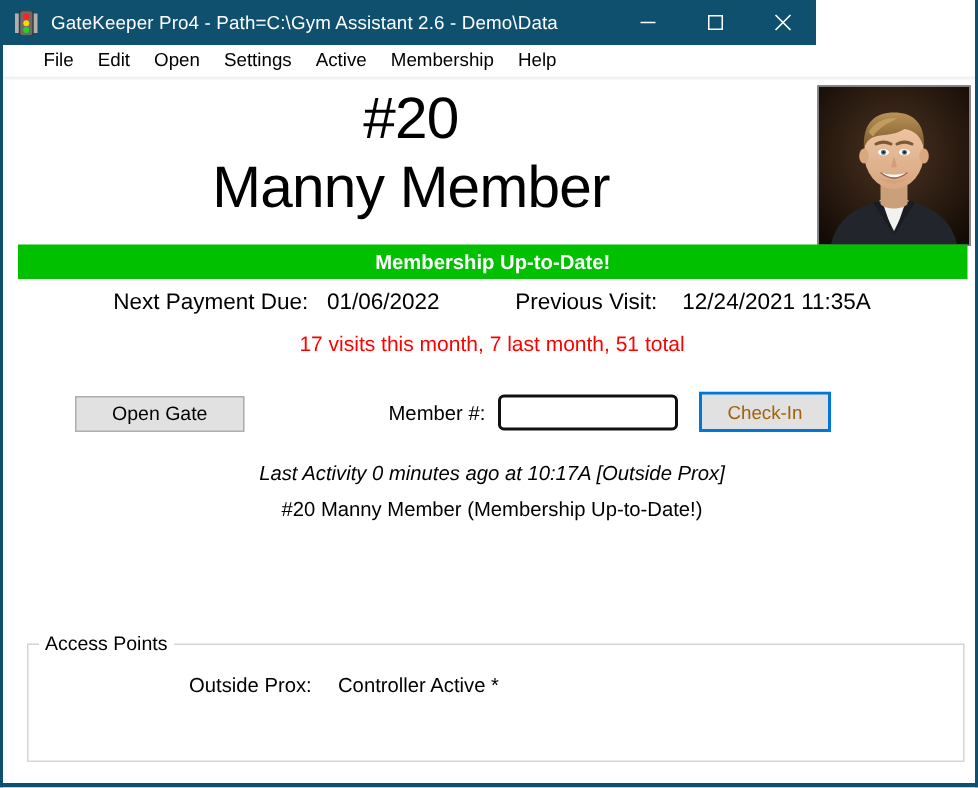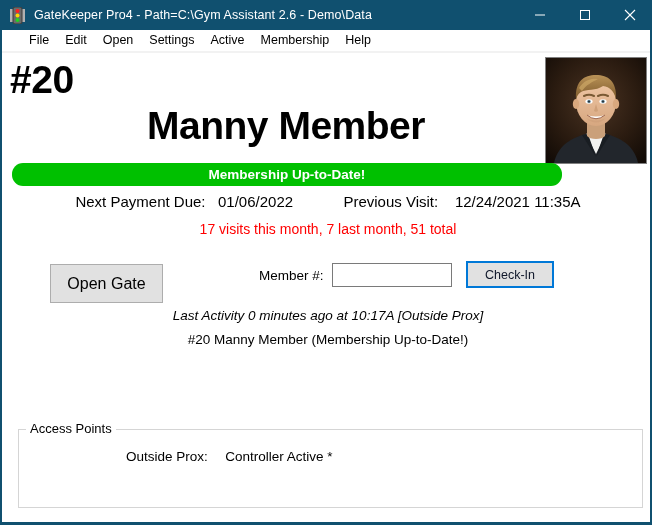--- a/index.html
+++ b/index.html
@@ -26,21 +26,21 @@
     border-right: 2px solid #10506f;
     border-bottom: 3px solid #10506f;
     border-top: 0;
   }
 
   
   .titlebar {
     position: absolute;
     left: -2px;
     top: 0;
-    width: 652px;
+    width: 544px;
     height: 30px;
     background: #10506f;
     display: flex;
     align-items: center;
     box-sizing: border-box;
   }
   .title-icon {
     width: 17px;
     height: 17px;
     margin-left: 9px;
@@ -111,34 +111,35 @@
     height: 2px;
     background: #f2f2f2;
   }
 
   
   .member-id {
     position: absolute;
     left: 8px;
     top: 7px;
     width: 528px;
+    text-align: center;
     font-size: 39px;
-    font-weight: bold;
+    font-weight: normal;
     color: #000000;
     line-height: 44px;
     letter-spacing: -0.5px;
   }
   .member-name {
     position: absolute;
-    left: 20px;
+    left: 8px;
     top: 52px;
     width: 528px;
     text-align: center;
     font-size: 39px;
-    font-weight: bold;
+    font-weight: normal;
     color: #000000;
     line-height: 46px;
     letter-spacing: -0.5px;
   }
 
   
   .photo {
     position: absolute;
     left: 543px;
     top: 6px;
@@ -148,27 +149,26 @@
     overflow: hidden;
     background: #2a1d12;
   }
   .photo svg { display: block; }
 
   
   .status-banner {
     position: absolute;
     left: 10px;
     top: 112px;
-    width: 550px;
+    width: 633px;
     height: 23px;
     background: #00c000;
     display: flex;
     align-items: center;
     justify-content: center;
-    border-radius: 11px;
   }
   .status-banner-text {
     color: #ffffff;
     font-weight: bold;
     font-size: 13.5px;
   }
 
   
   .payment-row {
     position: absolute;
@@ -191,24 +191,24 @@
     font-size: 14px;
     color: #ff0000;
   }
 
   
   .open-gate-btn {
     position: absolute;
     left: 48px;
     top: 213px;
     width: 113px;
-    height: 39px;
+    height: 24px;
     background: #e1e1e1;
     border: 1px solid #adadad;
-    font-size: 16px;
+    font-size: 13px;
     color: #000000;
     font-family: "Liberation Sans", sans-serif;
     padding: 0;
     cursor: pointer;
     line-height: 22px;
     text-align: center;
   }
   .member-label {
     position: absolute;
     left: 257px;
@@ -232,21 +232,21 @@
   }
   .checkin-btn {
     position: absolute;
     left: 464px;
     top: 210px;
     width: 88px;
     height: 27px;
     background: #e1e1e1;
     border: 2px solid #0078d7;
     font-size: 12.5px;
-    color: #0f172a;
+    color: #a16207;
     font-family: "Liberation Sans", sans-serif;
     padding: 0;
     cursor: pointer;
     text-align: center;
     line-height: 22px;
   }
 
   
   .activity-line {
     position: absolute;

